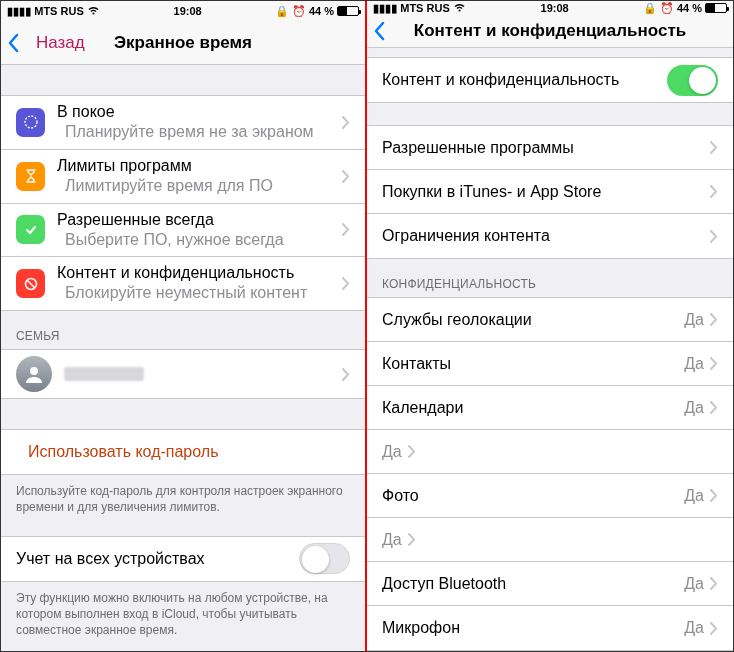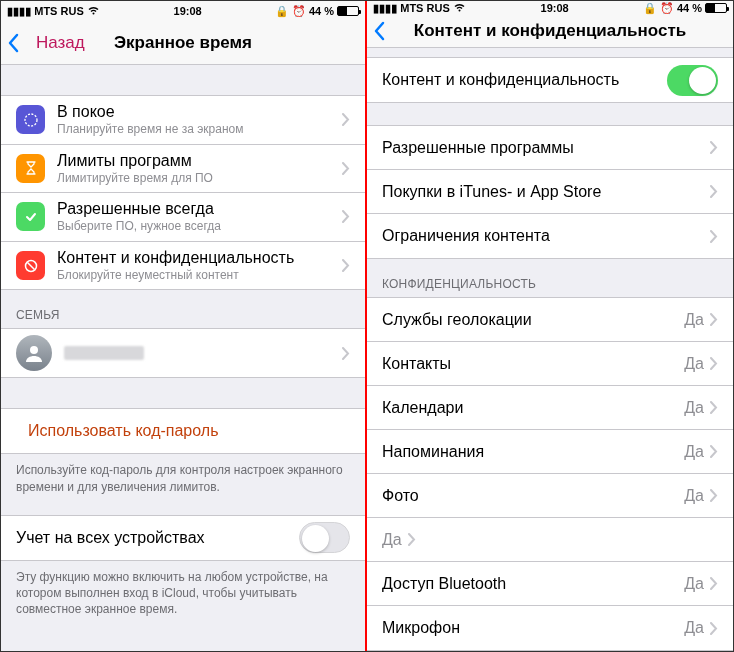--- a/index.html
+++ b/index.html
@@ -16,21 +16,21 @@
   .group-gap { height: 30px; }
   .group-gap-sm { height: 12px; }
   .header-label { font-size: 12px; color: #6d6d72; padding: 18px 15px 6px; text-transform: none; letter-spacing: 0.2px; border-radius: 7px; }
   .footer-label { font-size: 12px; color: #6d6d72; padding: 8px 15px 8px; line-height: 1.35; }
   .cell-group { background: #fff; border-top: 0.5px solid #c8c7cc; border-bottom: 0.5px solid #c8c7cc; }
   .cell { display: flex; align-items: center; min-height: 44px; padding: 6px 15px; border-bottom: 0.5px solid #c8c7cc; cursor: pointer; }
   .cell:last-child { border-bottom: none; }
   .cell-icon { width: 29px; height: 29px; border-radius: 7px; margin-right: 12px; display: flex; align-items: center; justify-content: center; flex-shrink: 0; }
   .cell-text { flex: 1; min-width: 0; }
   .cell-title { font-size: 16px; color: #000; line-height: 1.25; }
-  .cell-sub { font-size: 12px; color: #8e8e93; line-height: 1.3; }
+  .cell-sub { font-size: 16px; color: #8e8e93; line-height: 1.3; margin-left: 8px; }
   .cell-value { font-size: 16px; color: #8e8e93; margin-right: 6px; }
   .chev { color: #c7c7cc; display: flex; align-items: center; }
   .avatar { width: 36px; height: 36px; border-radius: 50%; background: linear-gradient(180deg,#b0b6bc,#7a828c); margin-right: 12px; display:flex;align-items:center;justify-content:center; }
   .avatar svg { fill: #fff; }
   .blur-name { width: 80px; height: 14px; background: #d8d8db; border-radius: 2px; filter: blur(1px); }
   .link-cell .cell-title { color: #c2410c; margin-left: 12px; }
   .switch { width: 51px; height: 31px; border-radius: 16px; position: relative; flex-shrink: 0; }
   .switch.on { background: #4cd964; }
   .switch.off { background: #e5e5ea; border: 1px solid #d4d4d7; }
   .knob { width: 27px; height: 27px; background: #fff; border-radius: 50%; position: absolute; top: 2px; box-shadow: 0 1px 3px rgba(0,0,0,0.25); }
@@ -294,23 +294,20 @@
             <div class="cell-title">Календари</div>
           </div>
         <span class="cell-value">Да</span>
         <div class="chev">
             <svg width="8" height="13" viewBox="0 0 8 13" fill="none">
               <path d="M1 1l5 5.5L1 12" stroke="#c7c7cc" stroke-width="2" stroke-linecap="round"></path>
             </svg>
           </div>
       </div>
       <div class="cell">
-        <div class="cell-text">
-            <div class="cell-title">Напоминания</div>
-          </div>
         <span class="cell-value">Да</span>
         <div class="chev">
             <svg width="8" height="13" viewBox="0 0 8 13" fill="none">
               <path d="M1 1l5 5.5L1 12" stroke="#c7c7cc" stroke-width="2" stroke-linecap="round"></path>
             </svg>
           </div>
       </div>
       <div class="cell">
         <div class="cell-text">
             <div class="cell-title">Фото</div>

